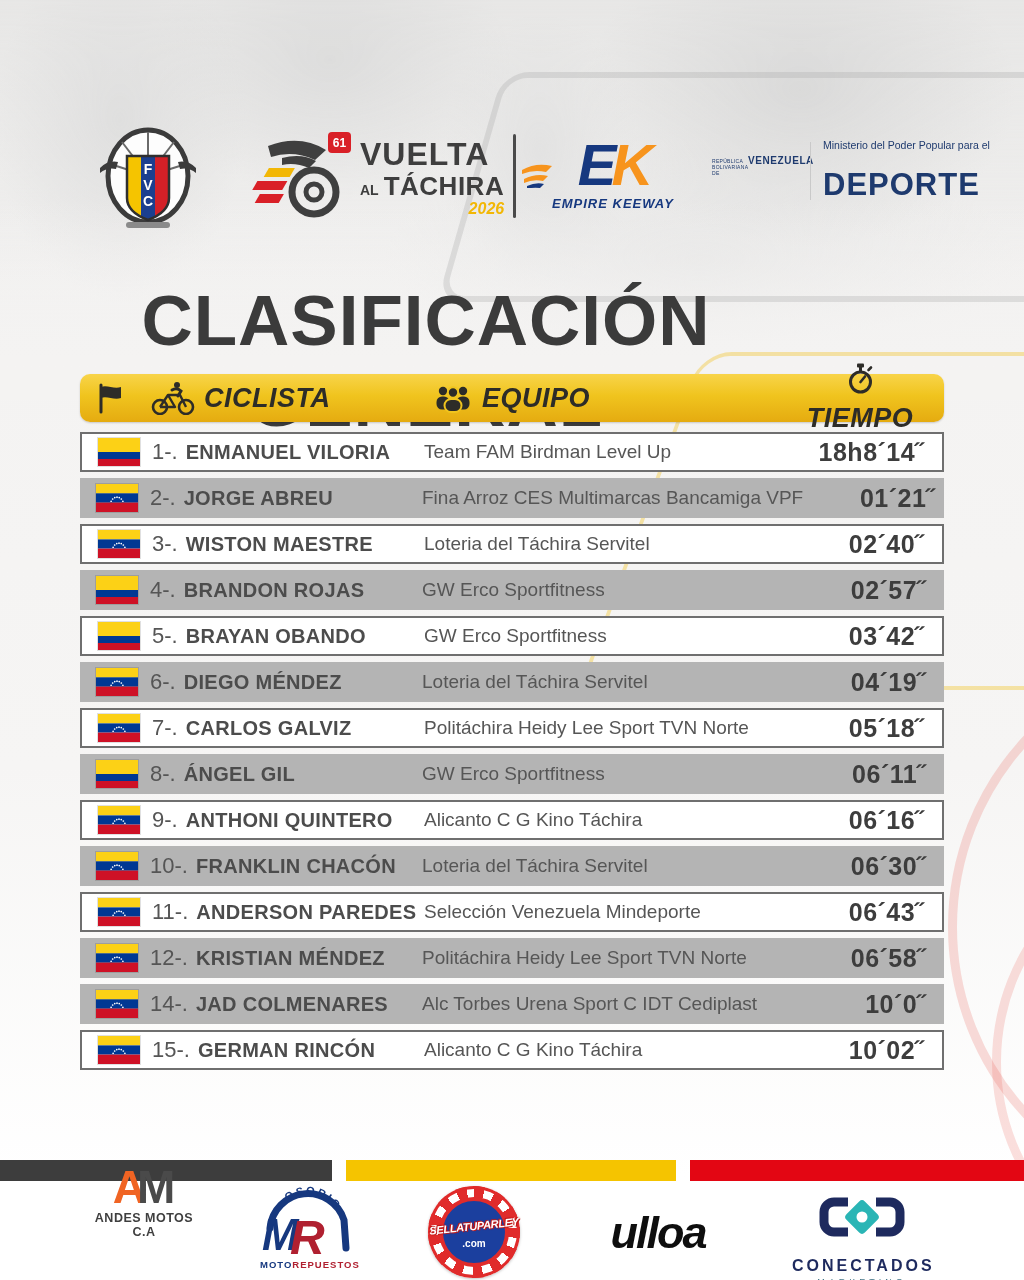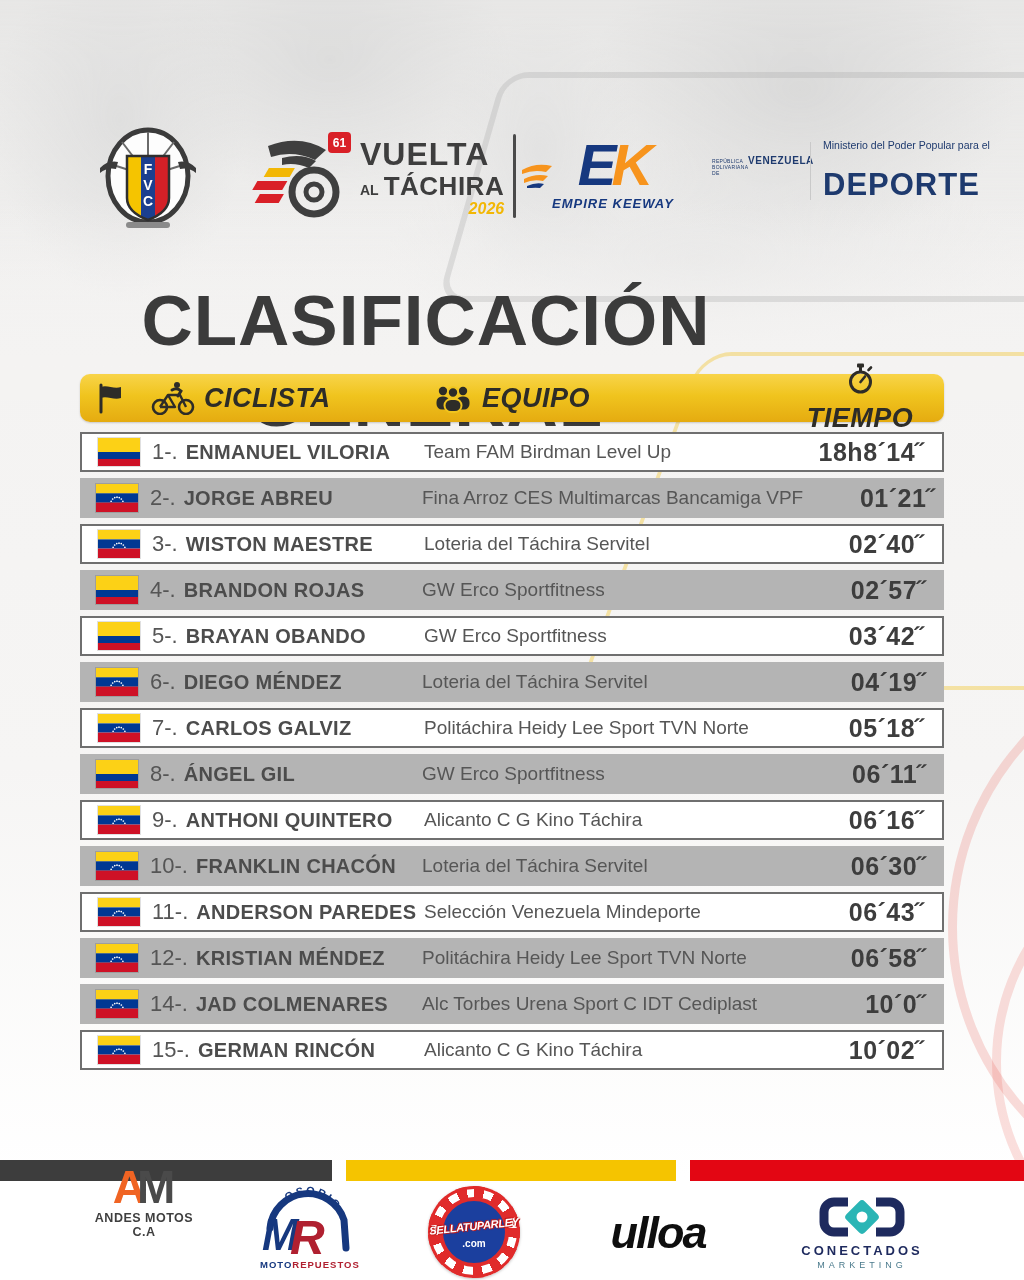--- a/index.html
+++ b/index.html
@@ -90,21 +90,21 @@
   .sella-ring{position:relative;width:92px;height:92px;border-radius:50%;
     background:repeating-conic-gradient(#e02b2b 0deg 14deg,#ffffff 14deg 28deg);
     box-shadow:0 0 0 3px #e02b2b inset,0 1px 3px rgba(0,0,0,.25);}
   .sella-inner{position:absolute;left:11px;top:11px;width:70px;height:70px;border-radius:50%;background:#1b3f9e;border:4px solid #e02b2b;box-sizing:border-box;}
   .sella-text{position:absolute;left:-9px;top:34px;width:110px;text-align:center;font-size:11px;font-weight:700;font-style:italic;color:#fff;
     text-shadow:0 0 2px #c01818,1px 1px 0 #c01818,-1px -1px 0 #c01818;transform:rotate(-6deg);letter-spacing:-.3px;}
   .sella-com{position:absolute;left:0;top:52px;width:92px;text-align:center;font-size:10px;font-weight:700;color:#fff;}
   .sp-ulloa{left:588px;top:1210px;width:140px;}
   .ulloa-text{font-size:45px;font-weight:700;font-style:italic;color:#0e0e0e;letter-spacing:-2px;line-height:1;}
   .sp-con{left:792px;top:1196px;width:140px;}
-  .con-name{font-size:13px;font-weight:700;color:#1e2a5e;letter-spacing:3px;margin-top:1px;}
+  .con-name{font-size:16px;font-weight:700;color:#1e2a5e;letter-spacing:3px;margin-top:15px;}
   .con-sub{font-size:9px;color:#4a7a8c;letter-spacing:4px;margin-top:2px;}
 </style>
 </head>
 <body>
 
 <div class="page">
 
   <div class="photo-band"></div>
   <div class="photo-fade"></div>
   <div class="deco deco-rect-gray"></div>

